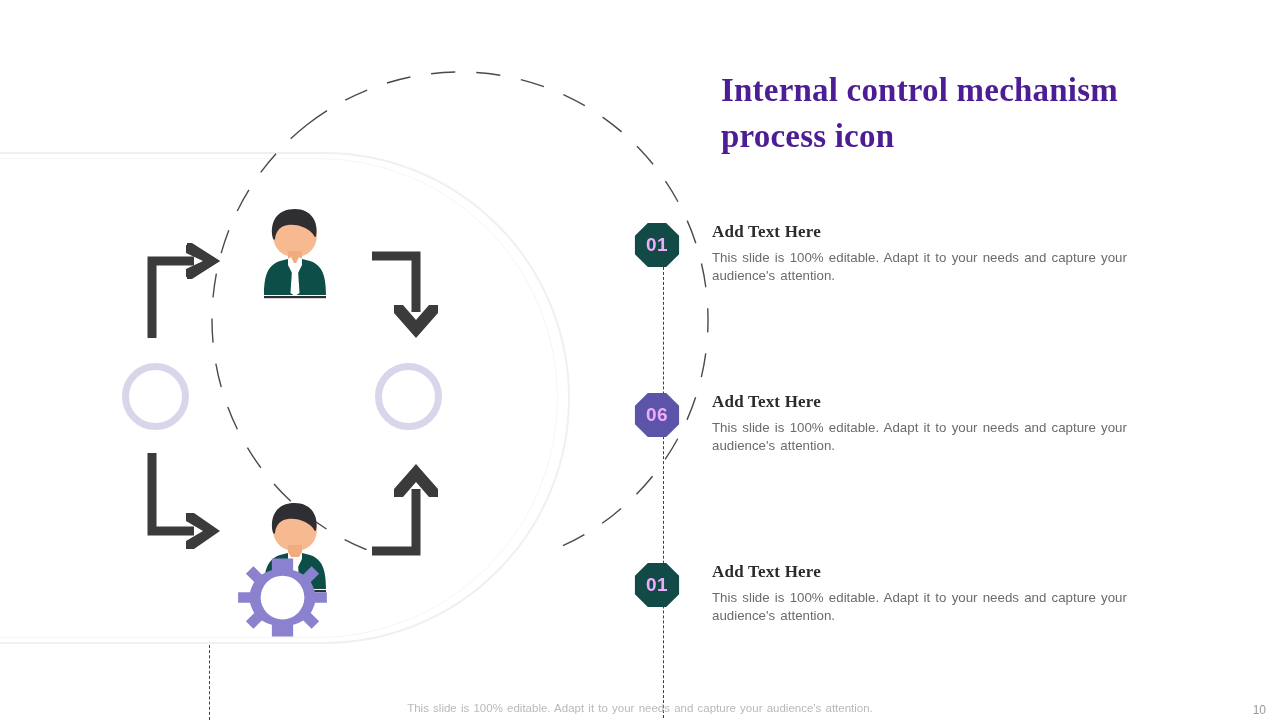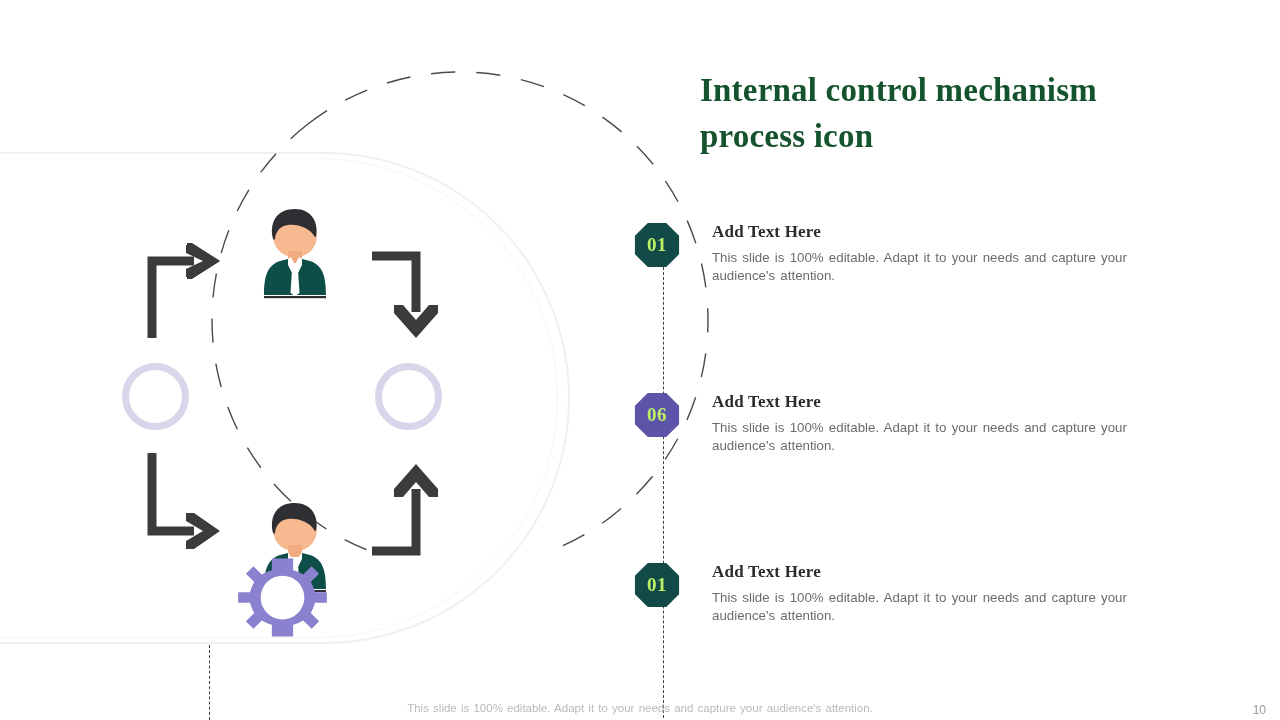--- a/index.html
+++ b/index.html
@@ -46,34 +46,34 @@
   .ring.left{ left:22px; top:168px; }
   .ring.right{ left:275px; top:168px; }
   .arrow{ position:absolute; }
   .arrow.tl{ left:42px; top:48px; width:90px; height:95px; }
   .arrow.tr{ left:270px; top:55px; width:90px; height:100px; }
   .arrow.bl{ left:42px; top:258px; width:90px; height:100px; }
   .arrow.br{ left:270px; top:262px; width:90px; height:100px; }
 
   
   .title{
-    position:absolute; left:700px; top:68px; width:510px;
+    position:absolute; left:721px; top:68px; width:510px;
     font-family:"Liberation Serif", serif;
     font-size:33px; font-weight:700; line-height:1.38;
-    color:#14532d; letter-spacing:.2px;
+    color:#4c1d95; letter-spacing:.2px;
   }
   .items{ position:absolute; left:634px; top:222px; width:600px; }
   .item{ position:relative; min-height:170px; }
   .item:last-child{ min-height:90px; }
   .badge{
     position:absolute; left:0; width:46px; height:46px;
     display:flex; align-items:center; justify-content:center;
     clip-path: polygon(30% 2%,70% 2%,98% 30%,98% 70%,70% 98%,30% 98%,2% 70%,2% 30%);
-    font-family:Liberation Serif, serif;
-    font-size:19px; font-weight:700; color:#bef264; letter-spacing:.5px;text-align:right;
+    font-family:Liberation Sans, sans-serif;
+    font-size:19px; font-weight:700; color:#f0abfc; letter-spacing:.5px;text-align:right;
   }
   .badge.teal{ background:#114a47; }
   .badge.purple{ background:#5c54a8; }
   .item-body{ margin-left:78px; padding-top:0; }
   .item-head{
     font-family:"Liberation Serif", serif;
     font-size:17px; font-weight:700; color:#2b2b2b;
     margin-bottom:7px; letter-spacing:.2px;
   }
   .item-text{

